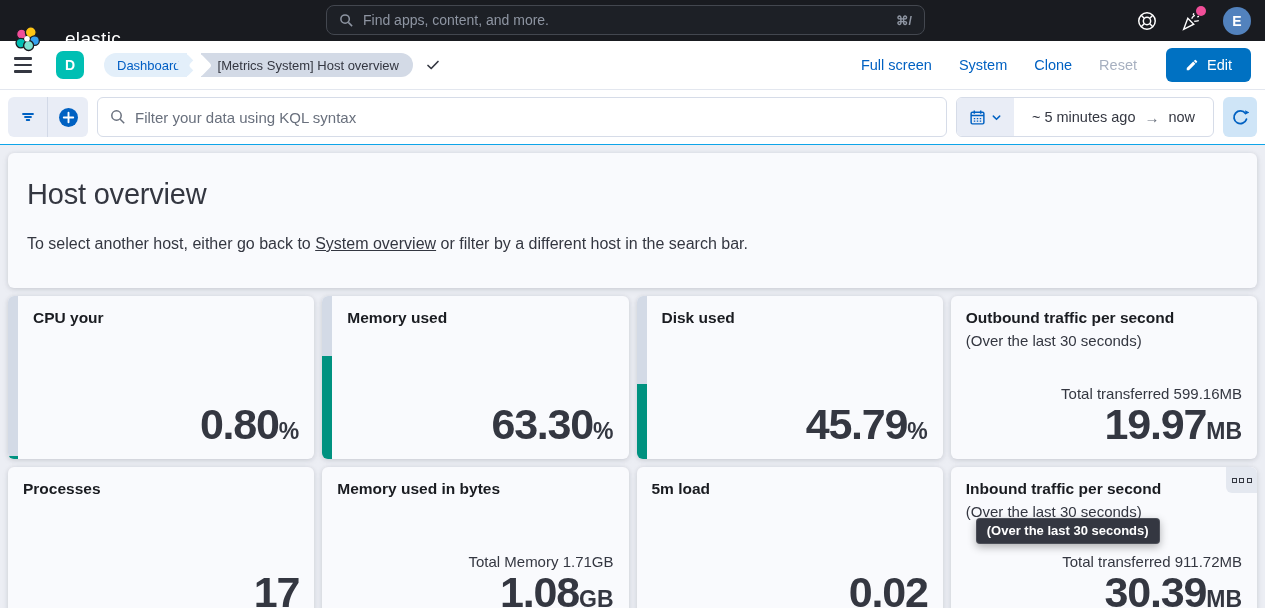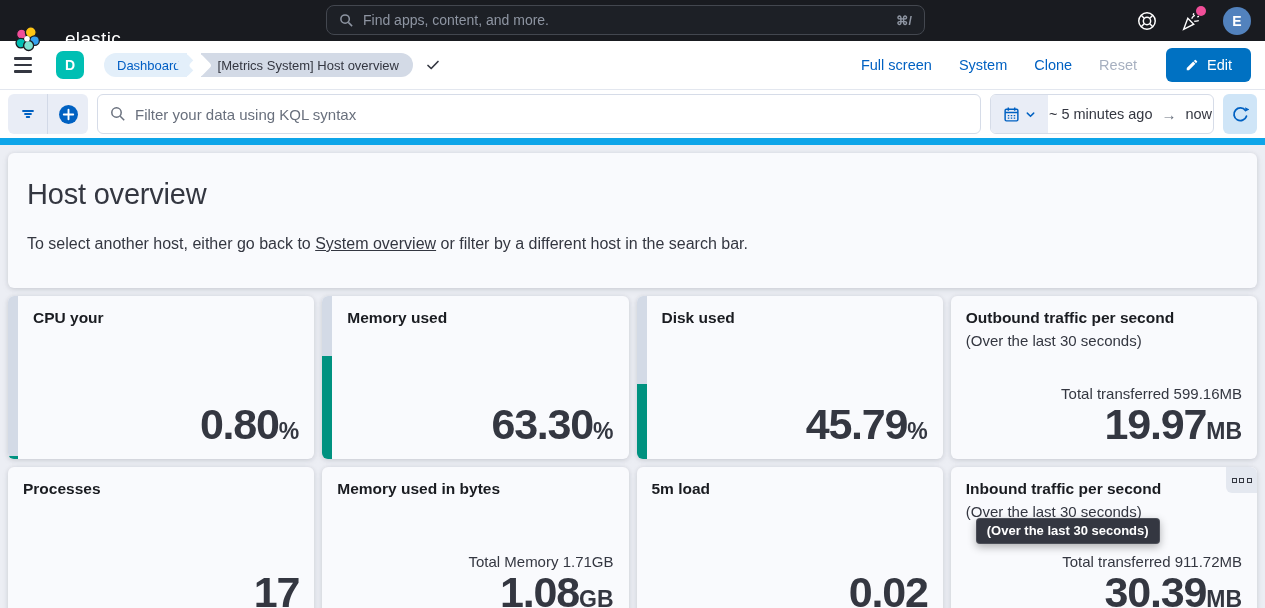--- a/index.html
+++ b/index.html
@@ -66,33 +66,33 @@
   .toolbar-right { margin-left: auto; display: flex; align-items: center; gap: 27px; }
   .toolbar-link { color: #0061c2; font-size: 14.5px; font-weight: 400; background: none; border: none; cursor: pointer; font-family: inherit; }
   .toolbar-link.disabled { color: #a7b0c0; cursor: default; }
   .edit-button {
     height: 34px; background: #0071c2; color: #fff; border: none; border-radius: 6px;
     display: flex; align-items: center; gap: 8px; padding: 0 19px;
     font: 500 14.5px "Liberation Sans", sans-serif; cursor: pointer; margin-left: 2px;
   }
   
   .filterbar {
-    height: 55px; background: #fff; border-bottom: 7px solid #0ea5e9;
+    height: 55px; background: #fff; border-bottom: 1px solid #0ea5e9;
     display: flex; align-items: center; padding: 0 8px; gap: 9px;
   }
   .filter-group { display: flex; height: 40px; background: #e9edf6; border-radius: 6px; overflow: hidden; }
   .filter-btn { width: 40px; border: none; background: transparent; display: flex; align-items: center; justify-content: center; cursor: pointer; }
   .filter-btn:first-child { border-right: 1px solid #d2d9e7; }
   .kql {
     flex: 1; height: 40px; background: #fff; border: 1px solid #d6dce8; border-radius: 6px;
     display: flex; align-items: center; gap: 9px; padding: 0 12px;
   }
   .kql input { flex: 1; border: none; outline: none; font: 15px "Liberation Sans", sans-serif; color: #343741; background: transparent; }
   .kql input::placeholder { color: #69707d; }
-  .datepicker { width: 224px; height: 40px; border: 1px solid #d6dce8; border-radius: 6px; background: #fff; display: flex; overflow: hidden; justify-content: space-between; }
+  .datepicker { width: 258px; height: 40px; border: 1px solid #d6dce8; border-radius: 6px; background: #fff; display: flex; overflow: hidden; justify-content: space-between; }
   .dp-cal { width: 57px; background: #e9edf6; border: none; display: flex; align-items: center; justify-content: center; gap: 5px; cursor: pointer; }
   .dp-text { flex: 1; display: flex; align-items: center; justify-content: center; gap: 9px; font-size: 14.5px; color: #343741; cursor: pointer; background: none; border: none; font-family: inherit; }
   .dp-arrow { color: #69707d; font-size: 15px; }
   .refresh-btn { width: 34px; height: 40px; background: #cfe5f7; border: none; border-radius: 6px; display: flex; align-items: center; justify-content: center; cursor: pointer; }
   
   .dashboard {
     padding: 8px; display: grid; gap: 8px;
     grid-template-columns: repeat(4, 1fr);
     grid-template-rows: 135px 163px 160px;
   }

